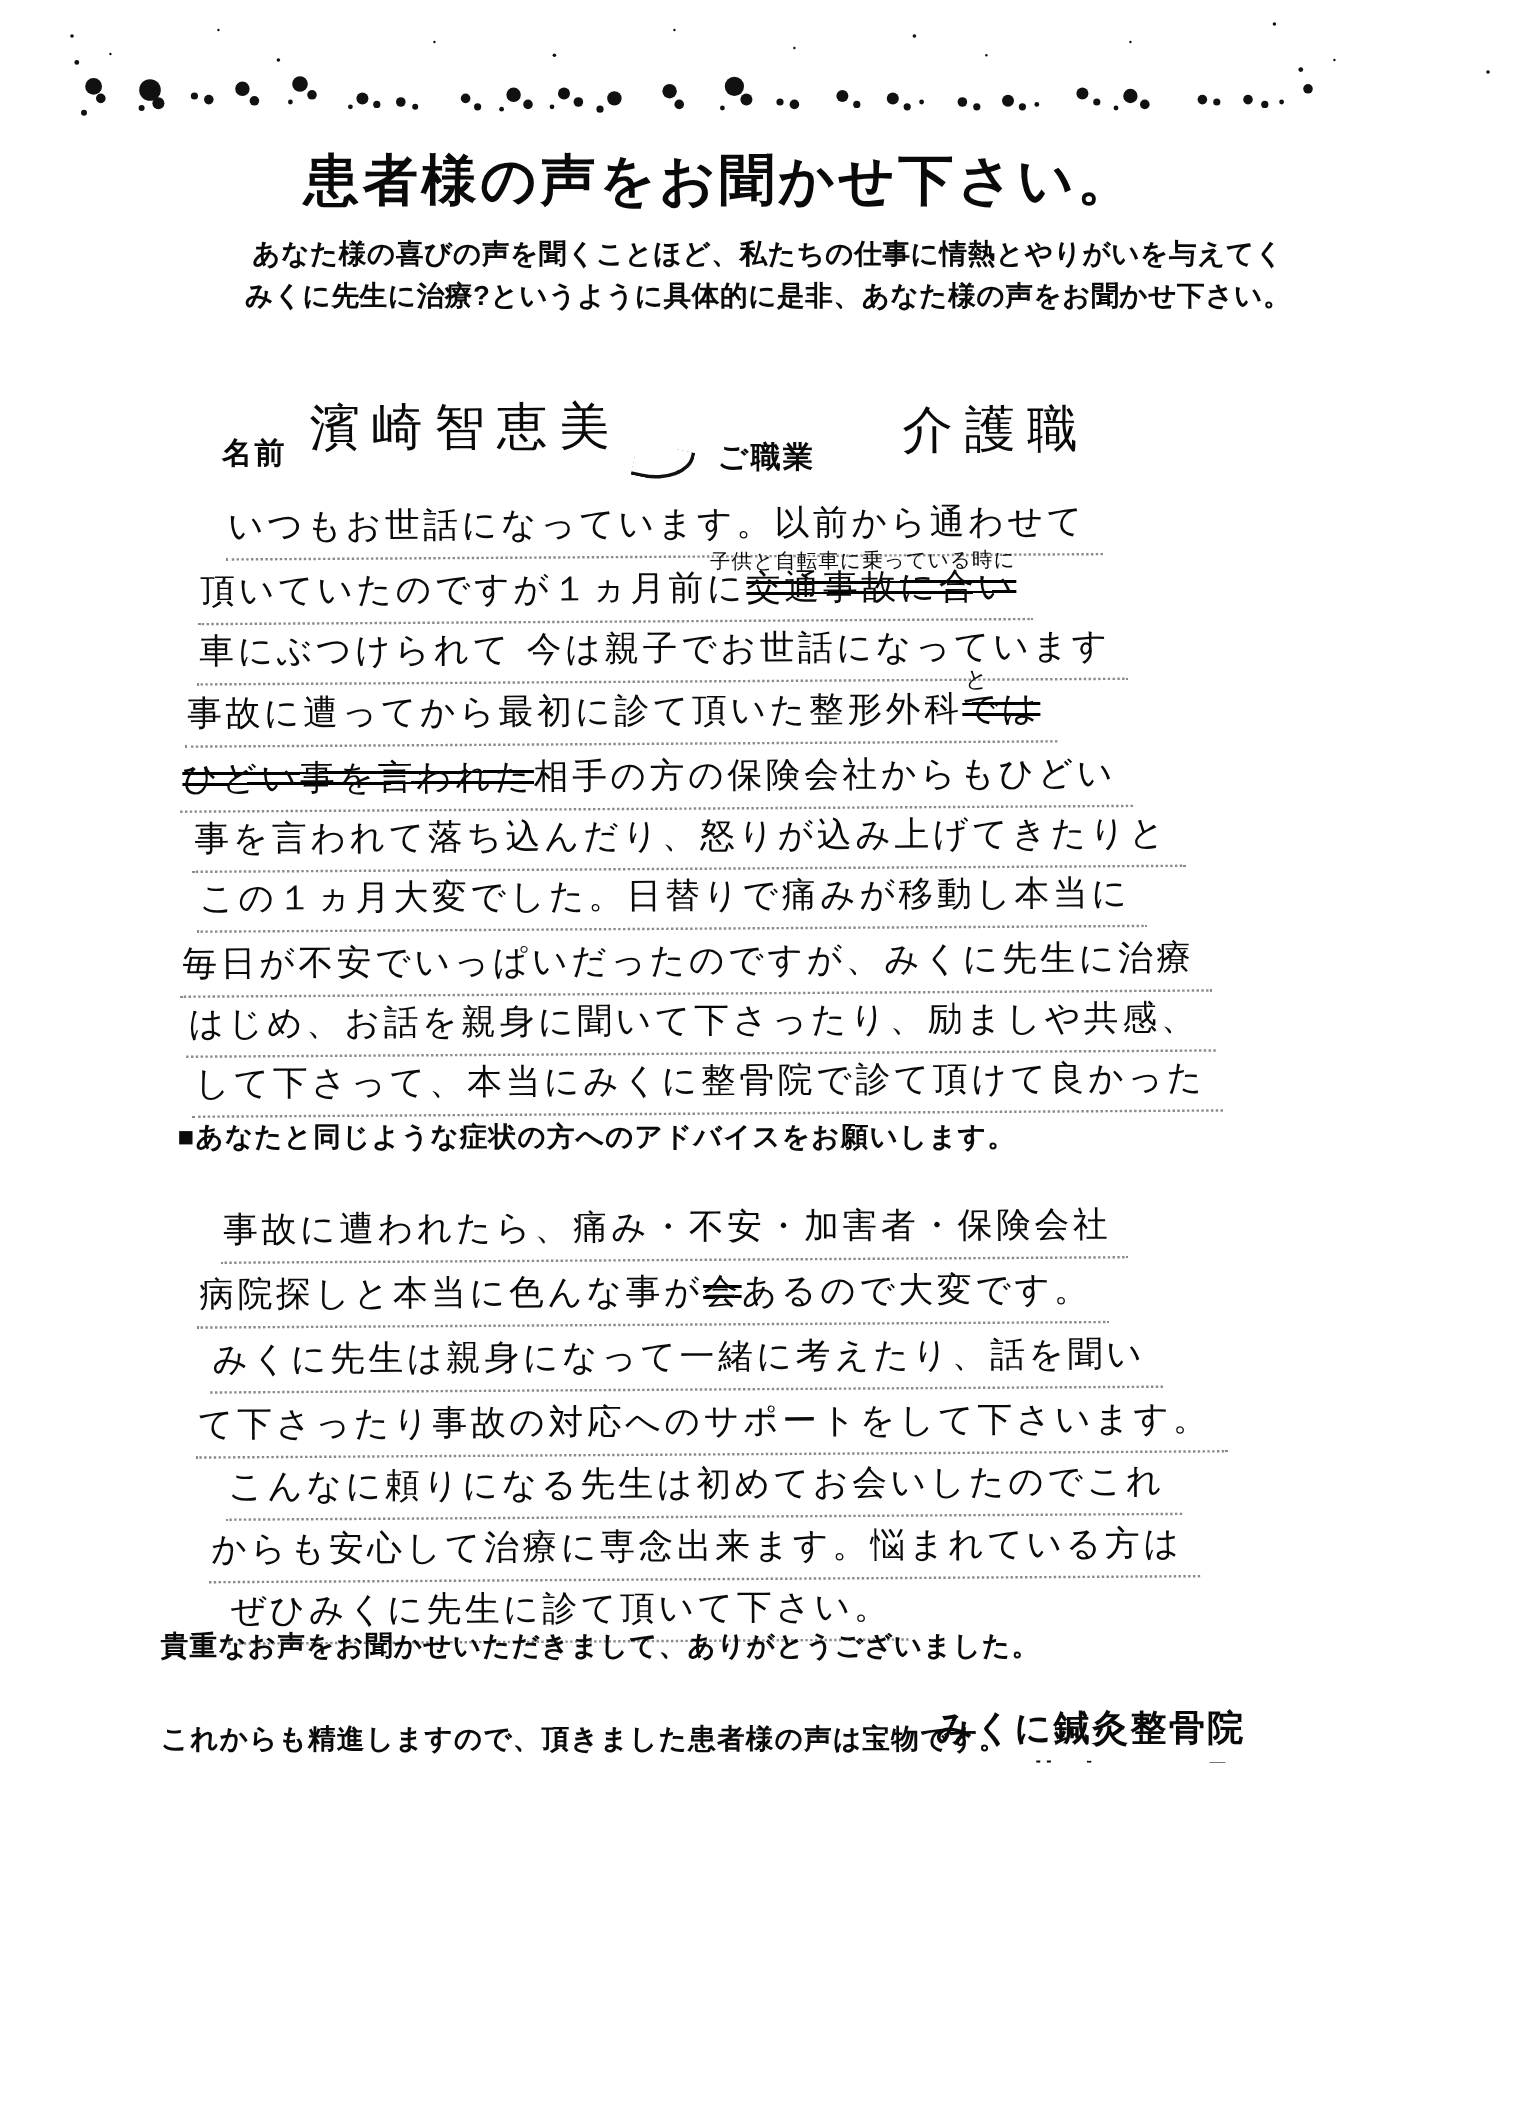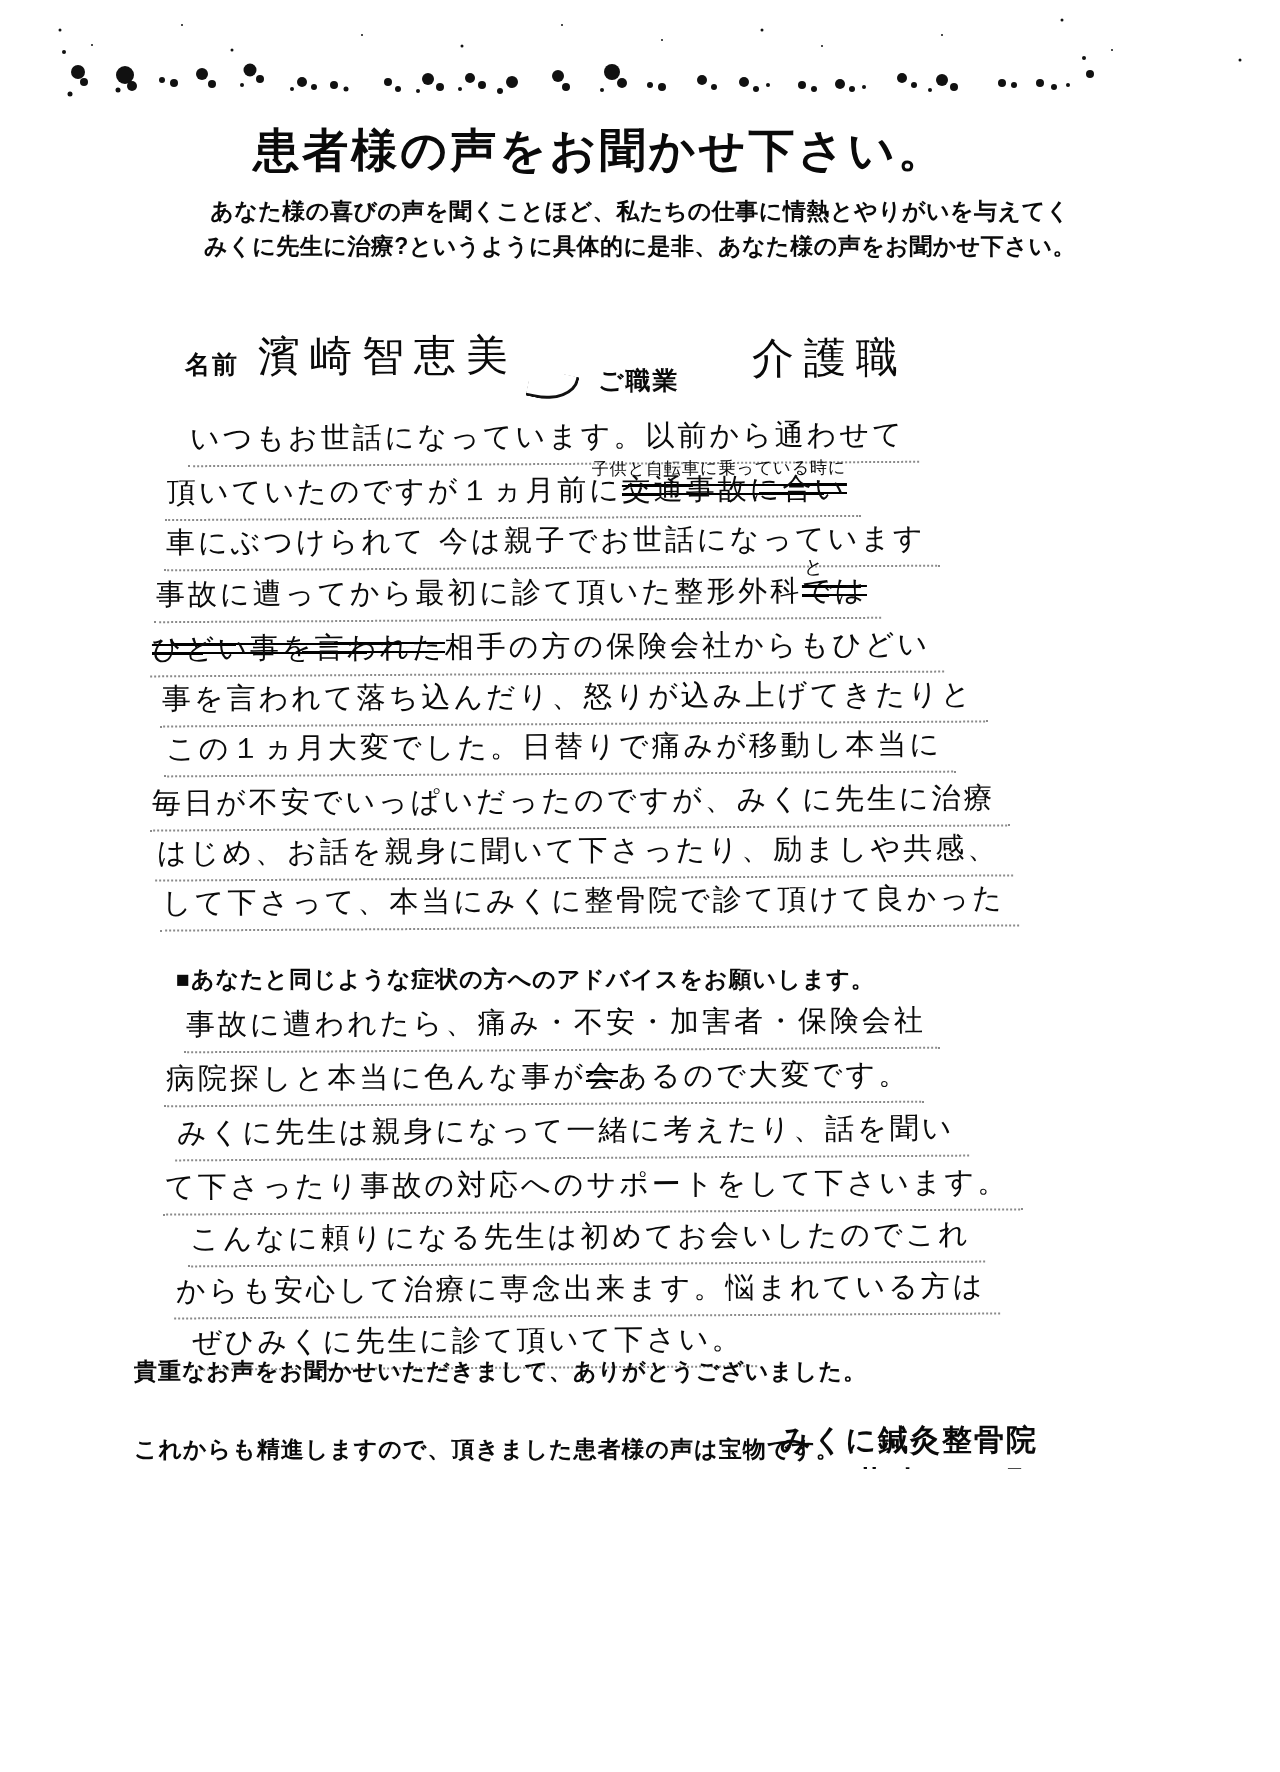--- a/index.html
+++ b/index.html
@@ -44,22 +44,22 @@
     font-size:17px;letter-spacing:1px;white-space:nowrap;
   }
   .insert-above.tiny{top:-24px;left:2px;font-size:19px;}
   .flourish{
     position:absolute;top:372px;left:528px;width:46px;height:26px;
     border-bottom:3px solid #111;border-right:3px solid #111;
     border-bottom-right-radius:40px 26px;transform:rotate(12deg);
   }
   
   .advice-header{
-    position:absolute;top:964px;left:148px;
-    font-size:23px;font-weight:700;letter-spacing:1px;margin-left:28px;
+    position:absolute;top:932px;left:148px;
+    font-size:23px;font-weight:700;letter-spacing:1px;
   }
   
   .footer-line{position:absolute;left:134px;font-size:23px;font-weight:700;letter-spacing:1px;text-align:center;}
   .clinic-name{position:absolute;top:1420px;left:780px;font-size:30px;font-weight:700;letter-spacing:2px;}
   .director-row{position:absolute;top:1462px;left:780px;}
   .director-label{font-size:22px;font-weight:700;color:#222;letter-spacing:1px;}
   .director-name{font-size:32px;font-weight:700;letter-spacing:6px;margin-left:24px;}
   
   .noise{position:absolute;top:0;left:0;}
   .corner-mark{position:absolute;top:1752px;left:38px;width:17px;height:11px;background:#141414;}
@@ -146,21 +146,21 @@
     </g>
   </svg>
 
   <div class="title">患者様の声をお聞かせ下さい。</div>
 
   <div class="intro">
     <div>あなた様の喜びの声を聞くことほど、私たちの仕事に情熱とやりがいを与えてく</div>
     <div>みくに先生に治療?というように具体的に是非、あなた様の声をお聞かせ下さい。</div>
   </div>
 
-  <div class="field-label" style="top:348px;left:185px">名前</div>
+  <div class="field-label" style="top:361px;left:185px">名前</div>
   <div class="hw hw-name" style="top:328px;left:258px">濱崎智恵美</div>
   <div class="flourish"></div>
   <div class="field-label" style="top:364px;left:598px">ご職業</div>
   <div class="hw hw-name" style="top:330px;left:752px">介護職</div>
 
   <div class="hw hw-line" style="top:416px;left:188px">
     <span>いつもお世話になっています。以前から通わせて</span>
   </div>
 
   <div class="hw hw-line" style="top:470px;left:165px">

